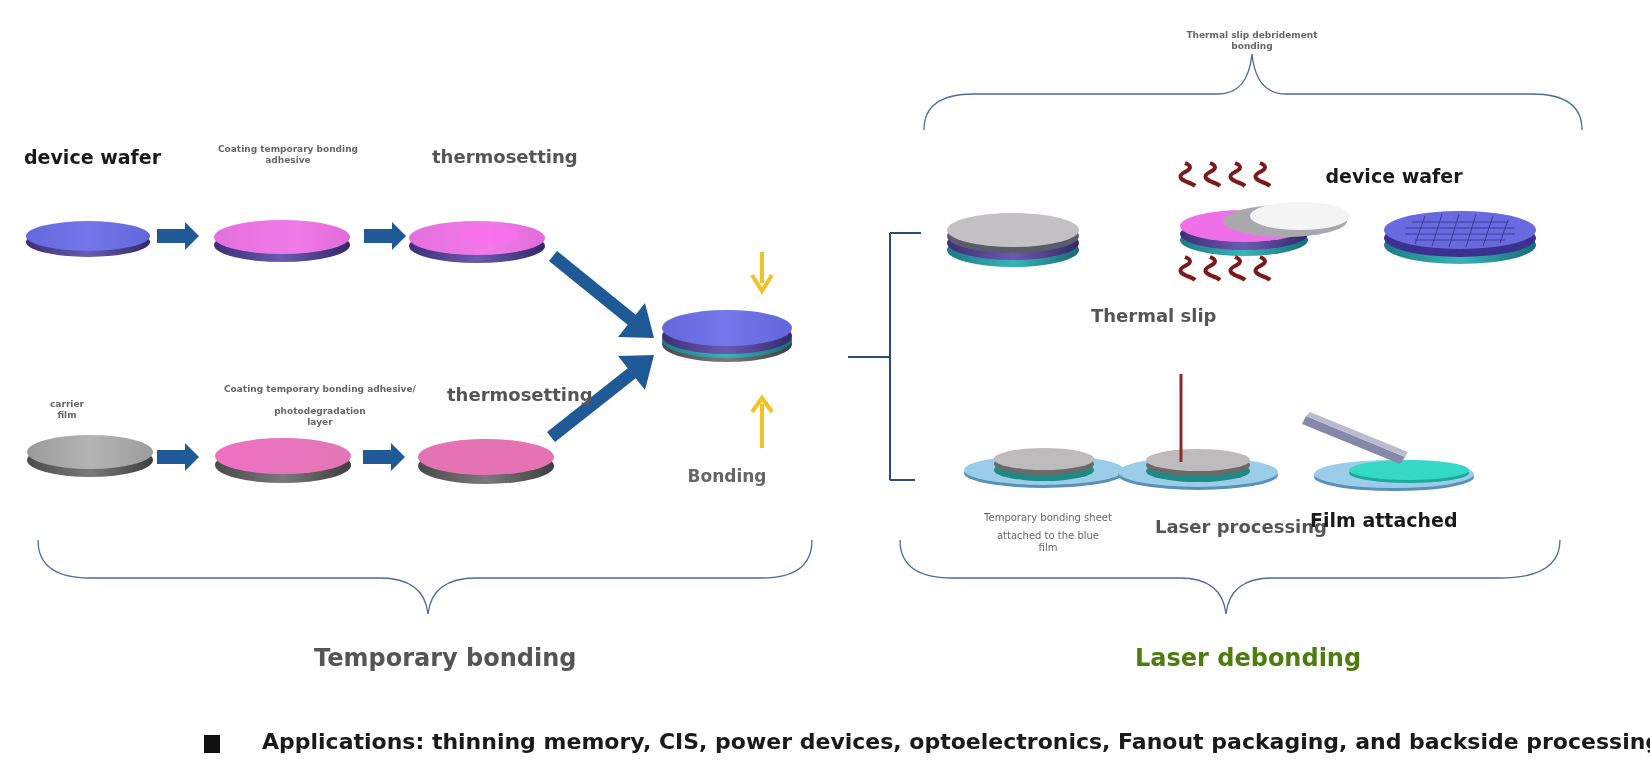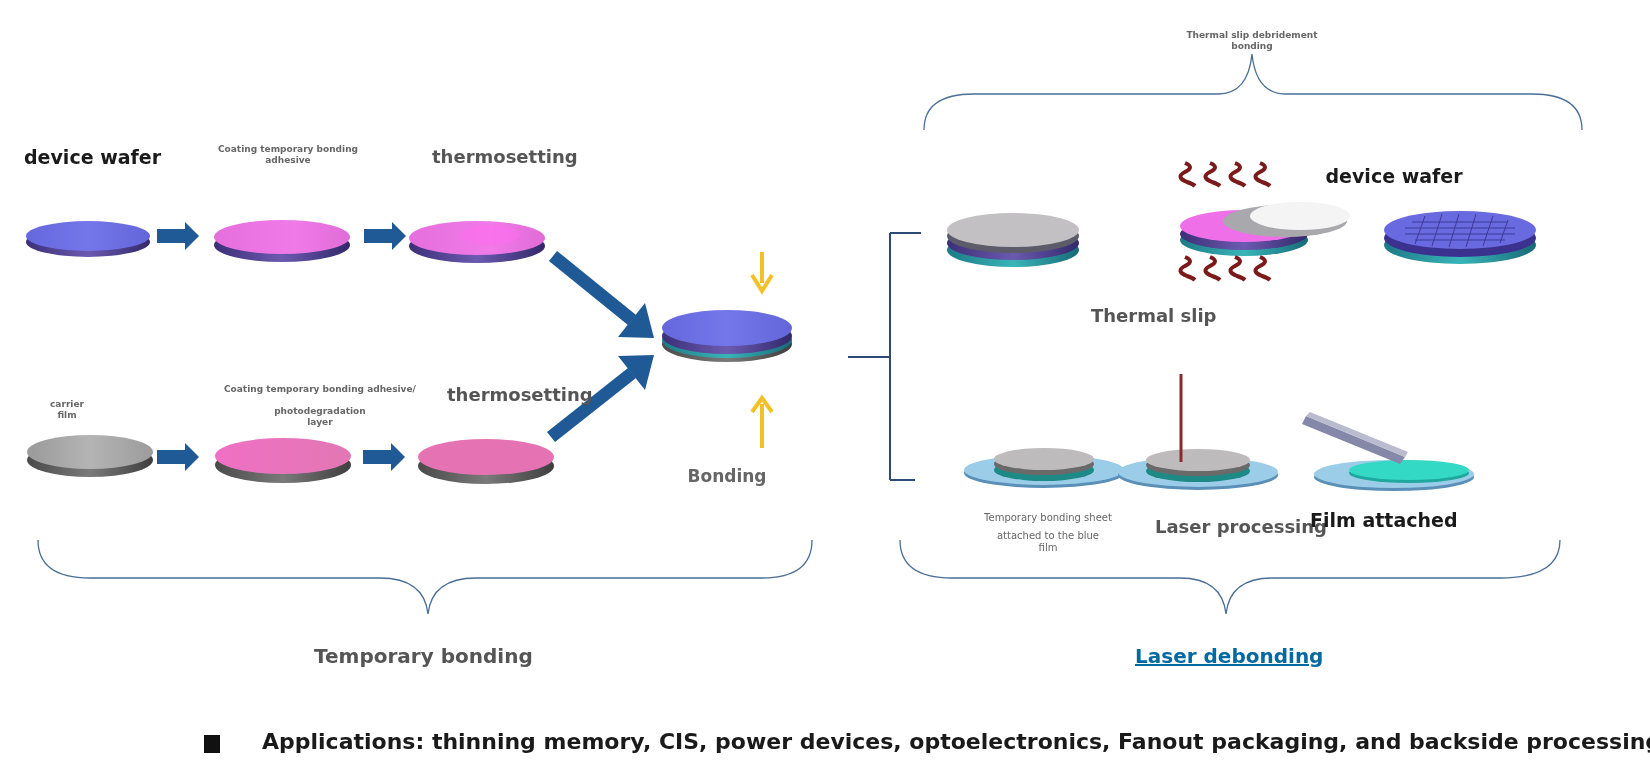--- a/index.html
+++ b/index.html
@@ -3,22 +3,22 @@
 <meta charset="utf-8">
 <style>
   html, body { margin:0; padding:0; background:#ffffff; }
   body { width:1650px; height:781px; position:relative; overflow:hidden; font-family:"Liberation Sans", sans-serif; }
   #stage { position:absolute; left:0; top:0; width:1650px; height:781px; }
   .lbl { position:absolute; font-family:"DejaVu Sans", sans-serif; text-align:center; white-space:nowrap; }
   .big-dark { font-size:19px; font-weight:bold; color:#1a1a1a; }
   .big-grey { font-size:18px; font-weight:bold; color:#555555; }
   .small-grey { font-size:9px; font-weight:bold; color:#666666; line-height:11px; }
   .mid-grey { font-size:11px; font-weight:normal; color:#666666; line-height:14px; }
-  .section { font-size:20px; font-weight:bold; color:#555555; }
-  .section.light { color:#0369a1;text-decoration:underline; }
+  .section { font-size:24px; font-weight:bold; color:#555555; }
+  .section.light { color:#4d7c0f; }
   .apps { font-size:22px; font-weight:bold; color:#1a1a1a; }
 </style>
 </head>
 <body>
 
 <div id="stage">
 <svg width="1650" height="781" viewBox="0 0 1650 781" style="position:absolute;left:0;top:0">
   <defs>
     <marker id="ah-blue" markerWidth="4" markerHeight="4" refX="2" refY="2" orient="auto" markerUnits="strokeWidth">
       <path d="M0,0 L4,2 L0,4 z" fill="#1f5a96"></path>

